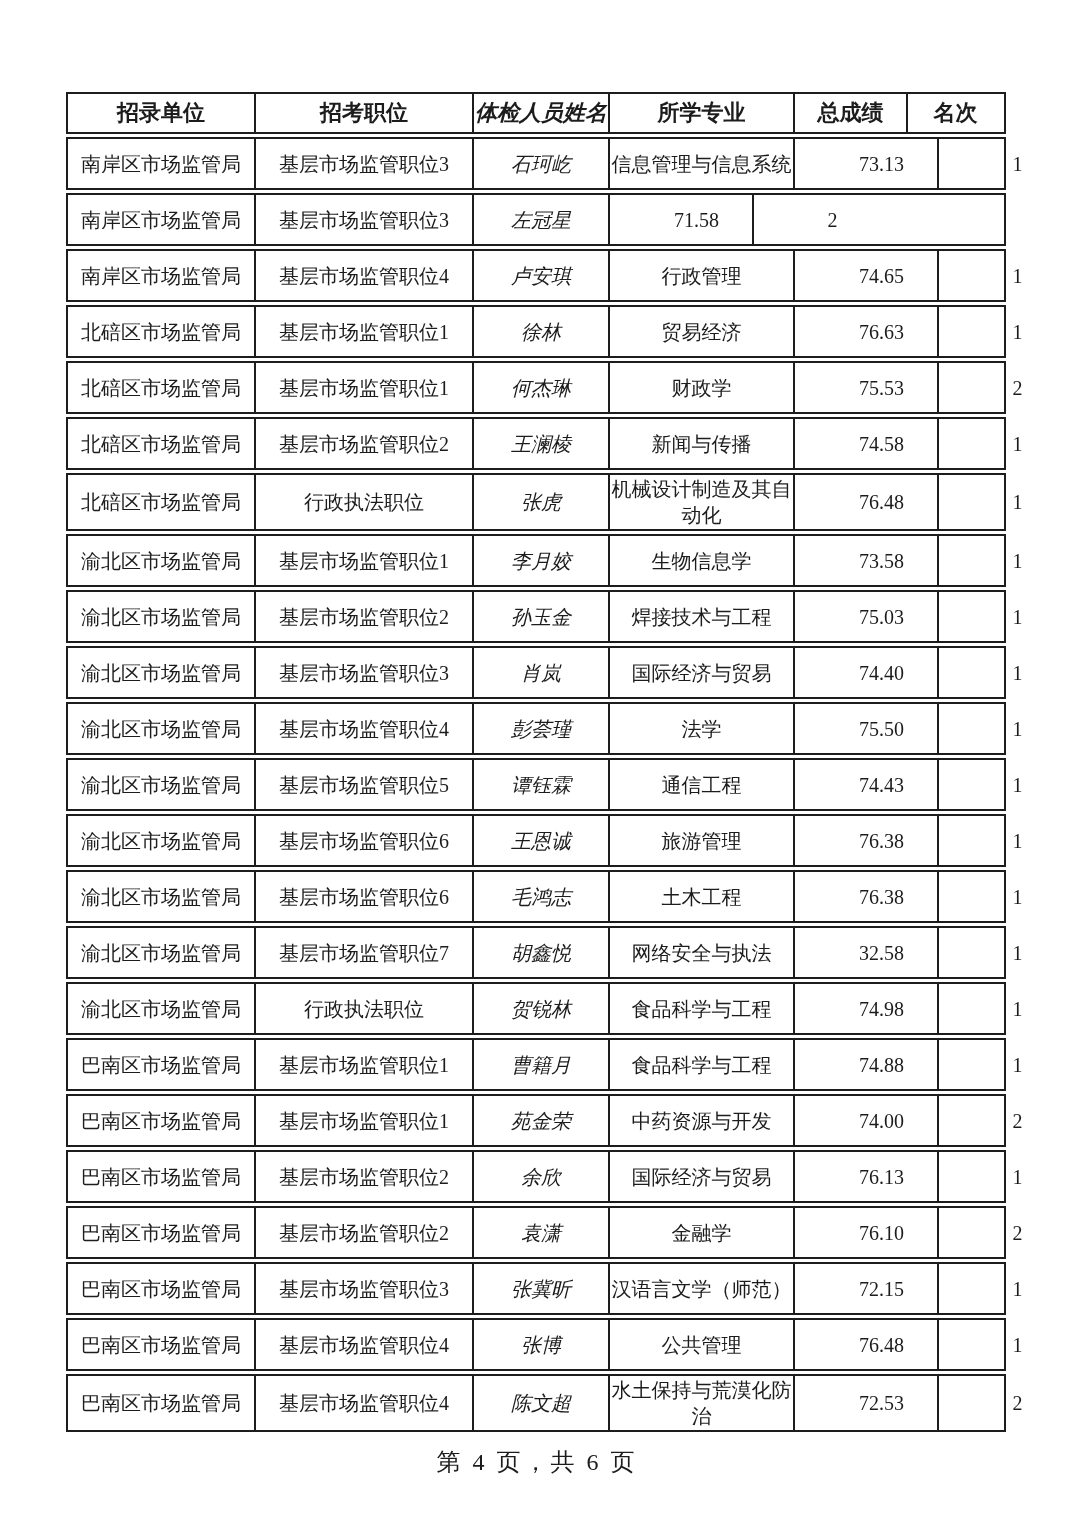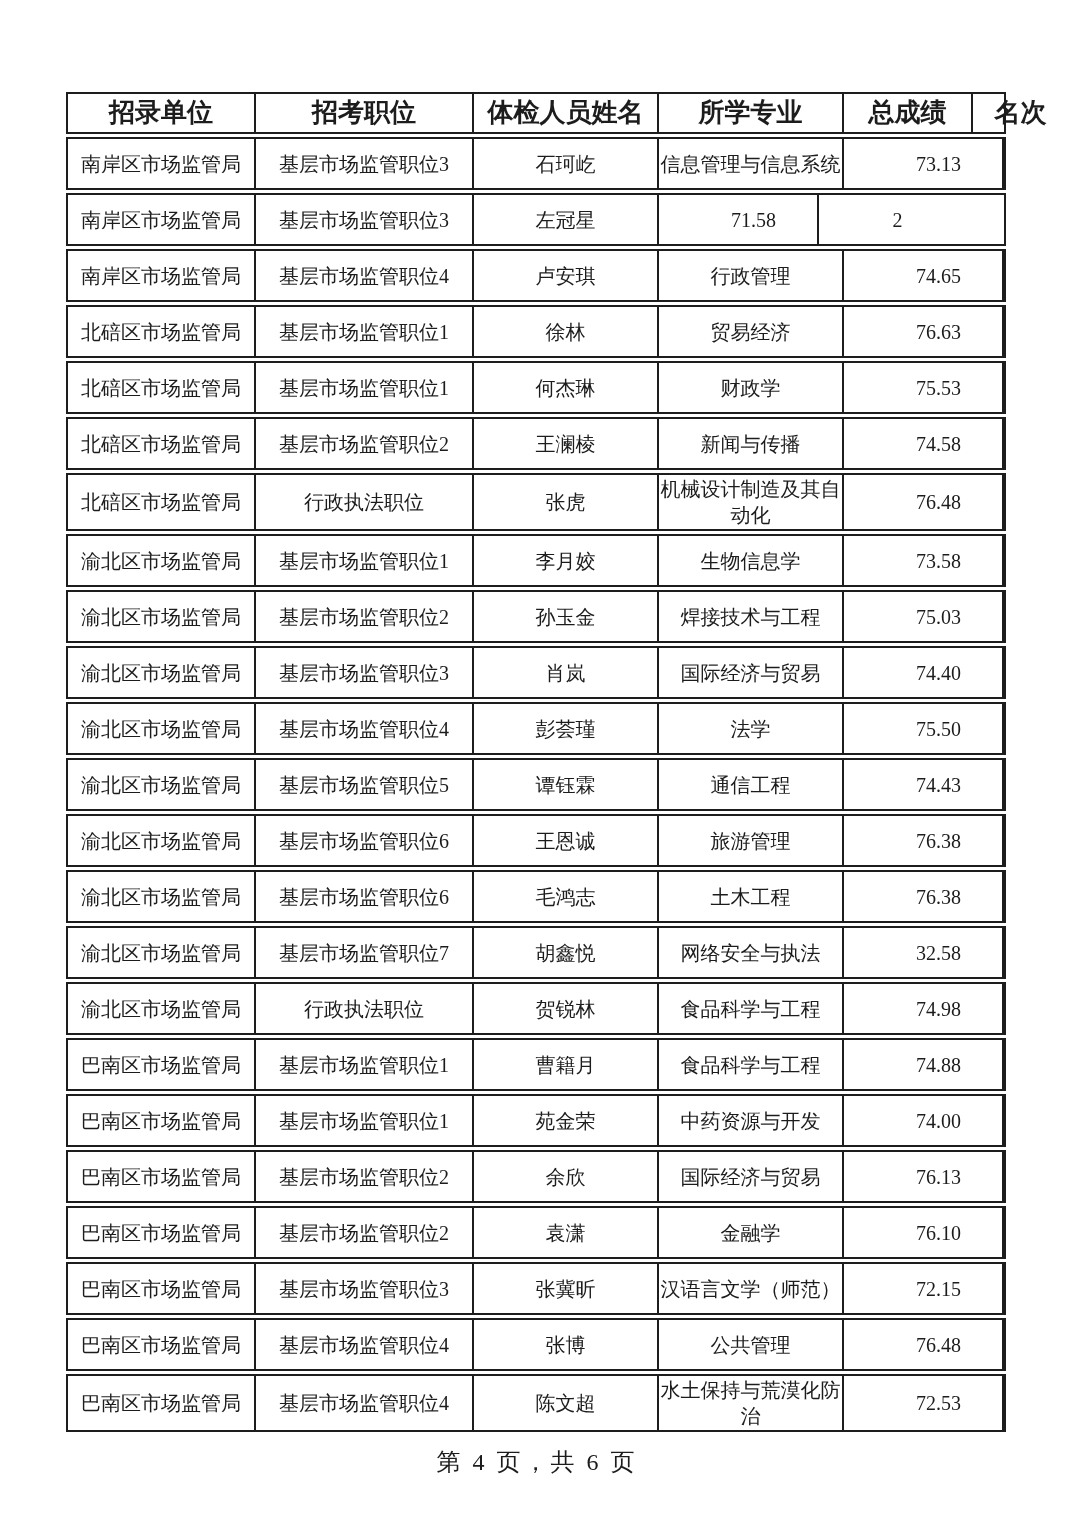--- a/index.html
+++ b/index.html
@@ -41,28 +41,28 @@
     border-right: 2px solid #1d1d1d;
     min-height: 49px;
     font-size: 20px;
     line-height: 1.3;
     padding: 1px 0;
     word-break: break-all;
   }
   .cell:last-child { border-right: none; border-radius: 16px; }
   .c0 { width: 188px; }
   .c1 { width: 218px; }
-  .c2 { width: 185px; }
+  .c2 { width: 136px; font-style: italic; }
   .c3 { width: 185px; }
-  .c4 { width: 129px; }
+  .c4 { width: 113px; }
   .c5 { width: 95px; }
   .header-row .cell {
     font-family: "Liberation Sans", "DejaVu Sans", sans-serif;
     font-weight: bold;
-    font-size: 26px;
+    font-size: 22px;
     min-height: 38px;
   }
   .score-cell, .rank-cell {
     font-family: "Liberation Serif", "DejaVu Serif", serif;
     margin-left: 31px;
   }
   .page-footer {
     position: absolute;
     left: 0;
     top: 1446px;

